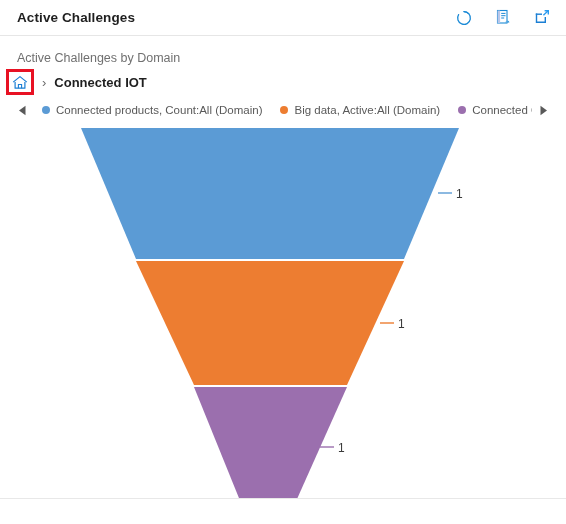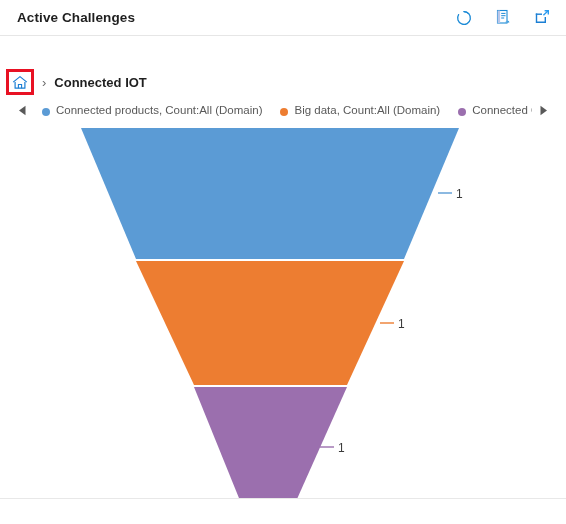--- a/index.html
+++ b/index.html
@@ -124,21 +124,21 @@
     display: flex;
     align-items: center;
     gap: 18px;
     overflow: hidden;
     white-space: nowrap;
     flex: 1 1 auto;
     margin-left: 8px;
   }
   .legend-item {
     display: flex;
-    align-items: flex-end;
+    align-items: center;
     gap: 6px;
     cursor: pointer;
     flex: 0 0 auto;
   }
   .legend-dot {
     width: 8px;
     height: 8px;
     border-radius: 50%;
     flex: 0 0 auto;
   }
@@ -204,20 +204,21 @@
           <path d="M2.5 5.2 V13.2 H11.3 V8.6" fill="none" stroke="#1b7fd4" stroke-width="1.4" stroke-linecap="square"></path>
           <path d="M2.5 5.2 H7.3" fill="none" stroke="#1b7fd4" stroke-width="1.4" stroke-linecap="square"></path>
           <path d="M9.4 6.3 L14.1 1.8" fill="none" stroke="#2a9bf0" stroke-width="1.4"></path>
           <path d="M10.6 1.8 H14.3 V5.4" fill="none" stroke="#2a9bf0" stroke-width="1.4"></path>
         </svg>
       </div>
 
     </div>
   </div>
 
+  <div class="chart-title">Active Challenges by Domain</div>
 
   <div class="breadcrumb">
     <div class="home-highlight" title="Home">
       <svg width="16" height="15" viewBox="0 0 16 15" aria-hidden="true">
         <path d="M1.2 7.1 L8 1.6 L14.8 7.1" fill="none" stroke="#1b7fd4" stroke-width="1.2" stroke-linejoin="round"></path>
         <path d="M3.1 7.0 V13.2 H12.9 V7.0" fill="none" stroke="#1b7fd4" stroke-width="1.2" stroke-linejoin="round"></path>
         <path d="M6.4 13.2 V9.5 H9.6 V13.2" fill="none" stroke="#1b7fd4" stroke-width="1.1"></path>
       </svg>
     </div>
     <span class="crumb-sep">›</span>
@@ -234,21 +235,21 @@
 
     <div class="legend-items">
 
       <div class="legend-item">
         <span class="legend-dot" style="background:#5B9BD5"></span>
         <span class="legend-label">Connected products, Count:All (Domain)</span>
       </div>
 
       <div class="legend-item">
         <span class="legend-dot" style="background:#ED7D31"></span>
-        <span class="legend-label">Big data, Count:All (Domain)</span>
+        <span class="legend-label">Big data, Active:All (Domain)</span>
       </div>
 
       <div class="legend-item">
         <span class="legend-dot" style="background:#9B6FAE"></span>
         <span class="legend-label">Connected Opera</span>
       </div>
 
     </div>
 
     <div class="legend-arrow right">

